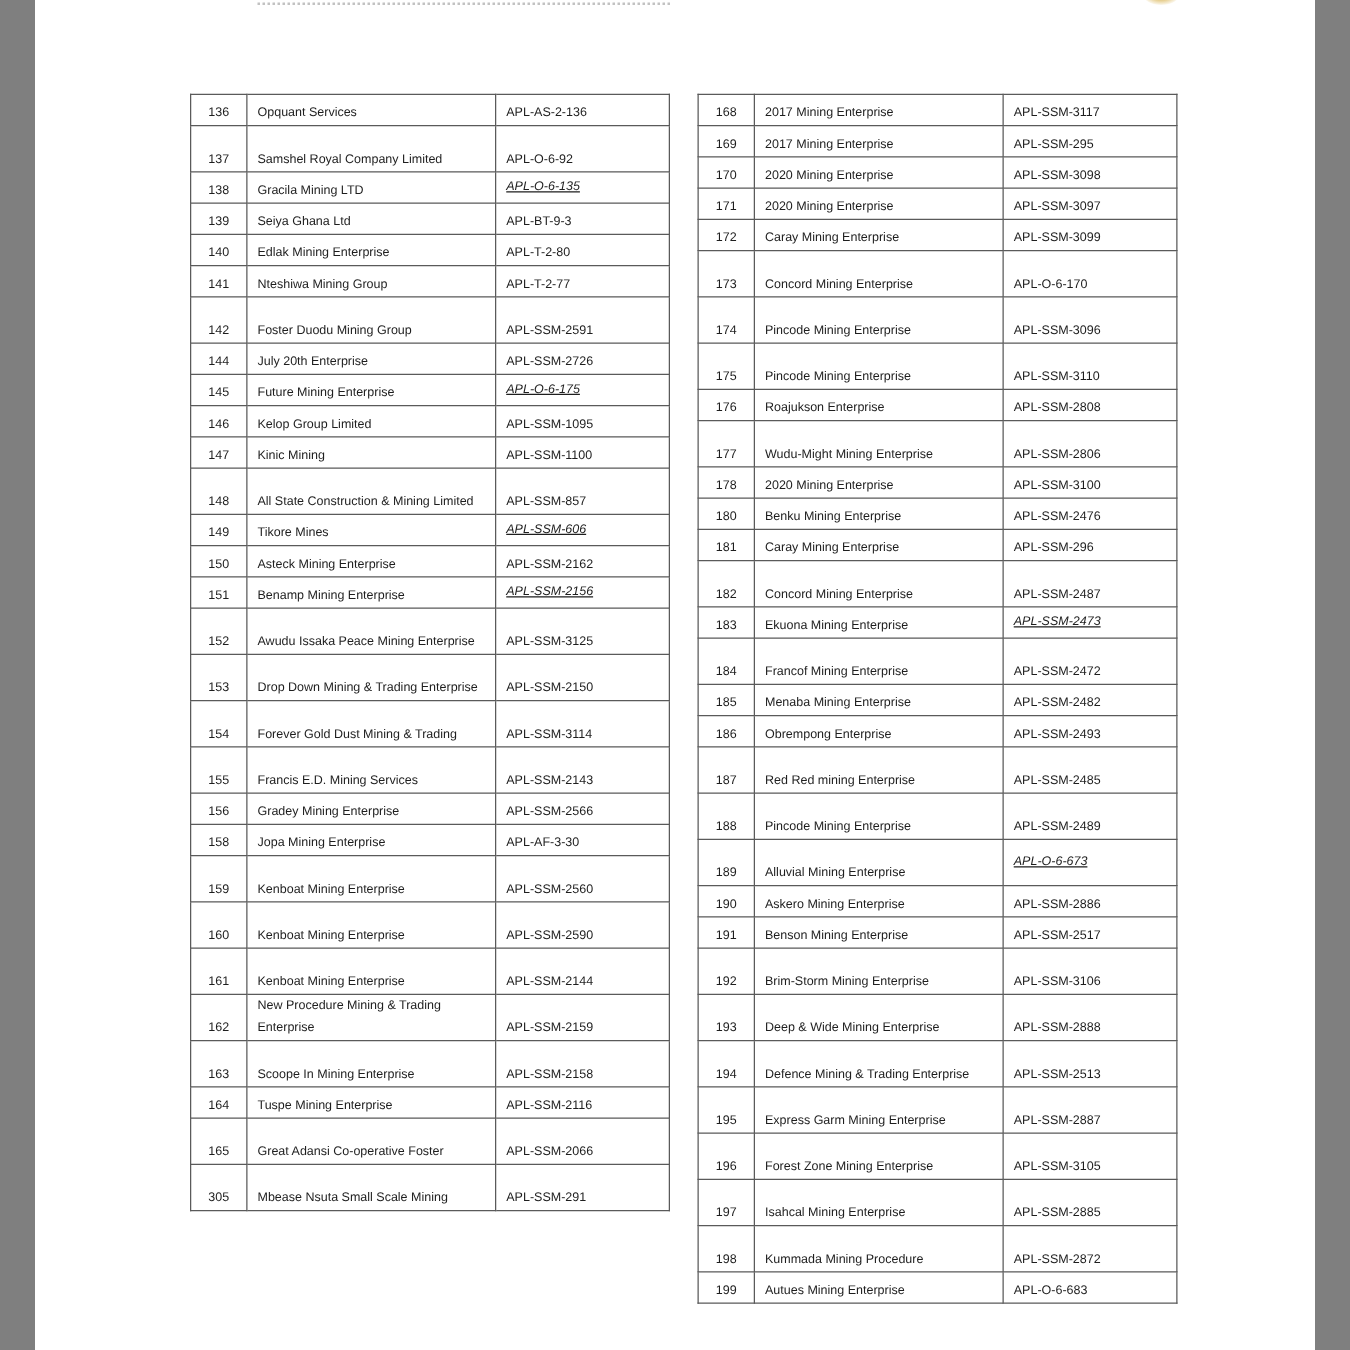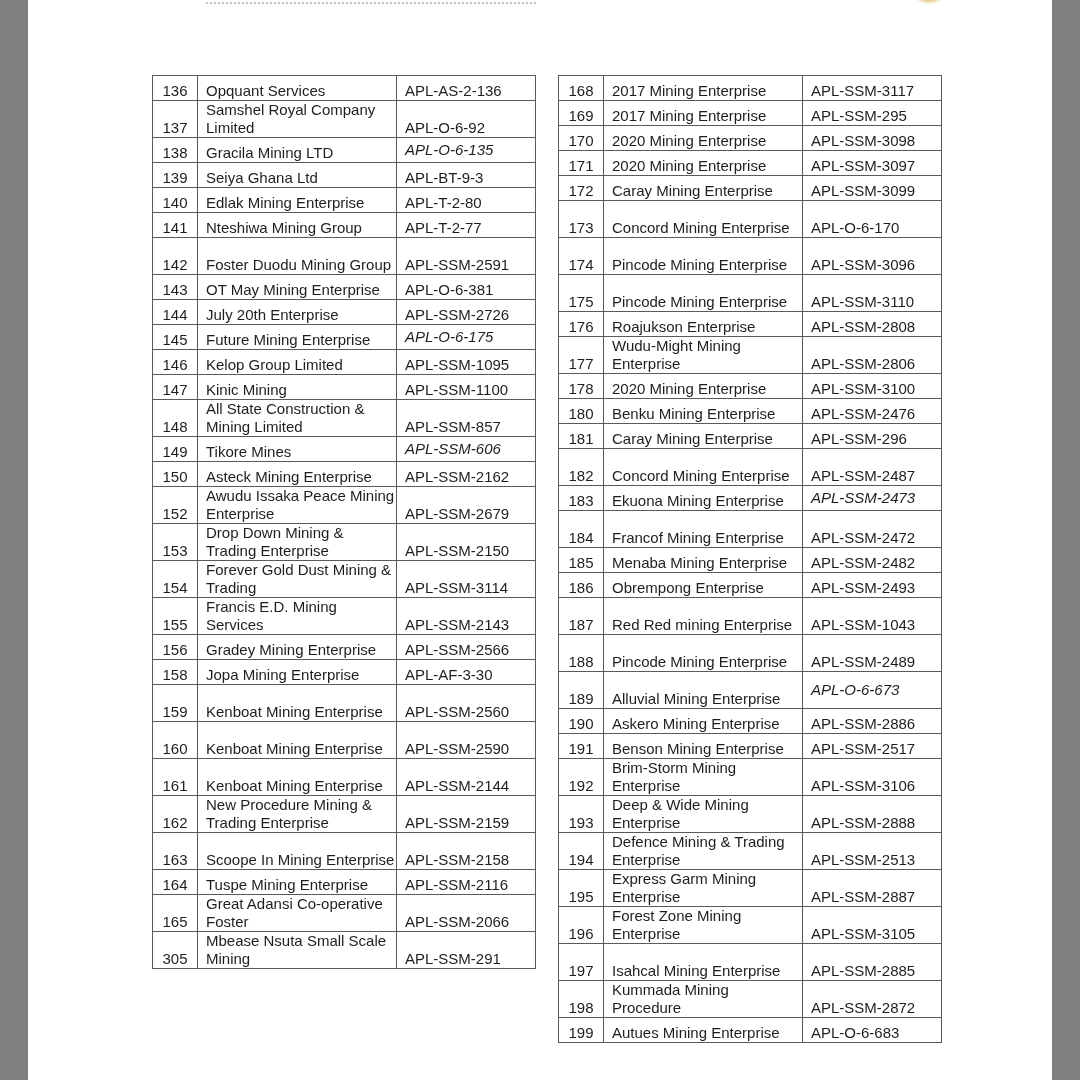--- a/index.html
+++ b/index.html
@@ -18,35 +18,35 @@
       border-bottom: 2px dotted #9a9a9a; opacity: .6;
     }
     .emblem {
       position: absolute; left: 886px; top: -14px; width: 30px; height: 18px;
       border-radius: 50%;
       background: radial-gradient(ellipse at center, #c79a2a 0%, #e9d39a 45%, rgba(255,255,255,0) 75%);
     }
     table.reg {
       position: absolute; top: 75px;
       border-collapse: collapse;
-      font-size: 15px; color: #1e1e1e;
+      font-size: 10px; color: #1e1e1e;
       table-layout: fixed;
     }
     table.reg td {
       border: 1px solid #5a5a5a;
       padding: 0 0 0 8px;
       vertical-align: bottom;
       line-height: 18px;
       height: 24px;
       white-space: normal;
     }
     table.reg td.num { text-align: center; padding: 0; width: 44px; }
     table.reg td.name { width: 190px; }
     table.reg td.code { width: 130px; }
-    table.reg td.code.it { font-style: italic; vertical-align: middle; }
+    table.reg td.code.it { font-style: italic; vertical-align: middle; text-decoration: underline; }
     table.reg tr.tall td { height: 36px; }
     #left-table { left: 152px; }
     #right-table { left: 558px; }
   </style>
 </head>
 <body>
 
 <div class="page">
   <div class="header-remnant"></div>
   <div class="emblem"></div>
@@ -83,25 +83,20 @@
         <td class="num">141</td>
         <td class="name">Nteshiwa Mining Group</td>
         <td class="code">APL-T-2-77</td>
       </tr>
       <tr class="tall">
         <td class="num">142</td>
         <td class="name">Foster Duodu Mining Group</td>
         <td class="code">APL-SSM-2591</td>
       </tr>
       <tr>
-        <td class="num">143</td>
-        <td class="name">OT May Mining Enterprise</td>
-        <td class="code">APL-O-6-381</td>
-      </tr>
-      <tr>
         <td class="num">144</td>
         <td class="name">July 20th Enterprise</td>
         <td class="code">APL-SSM-2726</td>
       </tr>
       <tr>
         <td class="num">145</td>
         <td class="name">Future Mining Enterprise</td>
         <td class="code it">APL-O-6-175</td>
       </tr>
       <tr>
@@ -122,24 +117,29 @@
       <tr>
         <td class="num">149</td>
         <td class="name">Tikore Mines</td>
         <td class="code it">APL-SSM-606</td>
       </tr>
       <tr>
         <td class="num">150</td>
         <td class="name">Asteck Mining Enterprise</td>
         <td class="code">APL-SSM-2162</td>
       </tr>
+      <tr>
+        <td class="num">151</td>
+        <td class="name">Benamp Mining Enterprise</td>
+        <td class="code it">APL-SSM-2156</td>
+      </tr>
       <tr class="tall">
         <td class="num">152</td>
         <td class="name">Awudu Issaka Peace Mining Enterprise</td>
-        <td class="code">APL-SSM-2679</td>
+        <td class="code">APL-SSM-3125</td>
       </tr>
       <tr class="tall">
         <td class="num">153</td>
         <td class="name">Drop Down Mining &amp; Trading Enterprise</td>
         <td class="code">APL-SSM-2150</td>
       </tr>
       <tr class="tall">
         <td class="num">154</td>
         <td class="name">Forever Gold Dust Mining &amp; Trading</td>
         <td class="code">APL-SSM-3114</td>
@@ -290,21 +290,21 @@
         <td class="code">APL-SSM-2482</td>
       </tr>
       <tr>
         <td class="num">186</td>
         <td class="name">Obrempong Enterprise</td>
         <td class="code">APL-SSM-2493</td>
       </tr>
       <tr class="tall">
         <td class="num">187</td>
         <td class="name">Red Red mining Enterprise</td>
-        <td class="code">APL-SSM-1043</td>
+        <td class="code">APL-SSM-2485</td>
       </tr>
       <tr class="tall">
         <td class="num">188</td>
         <td class="name">Pincode Mining Enterprise</td>
         <td class="code">APL-SSM-2489</td>
       </tr>
       <tr class="tall">
         <td class="num">189</td>
         <td class="name">Alluvial Mining Enterprise</td>
         <td class="code it">APL-O-6-673</td>

